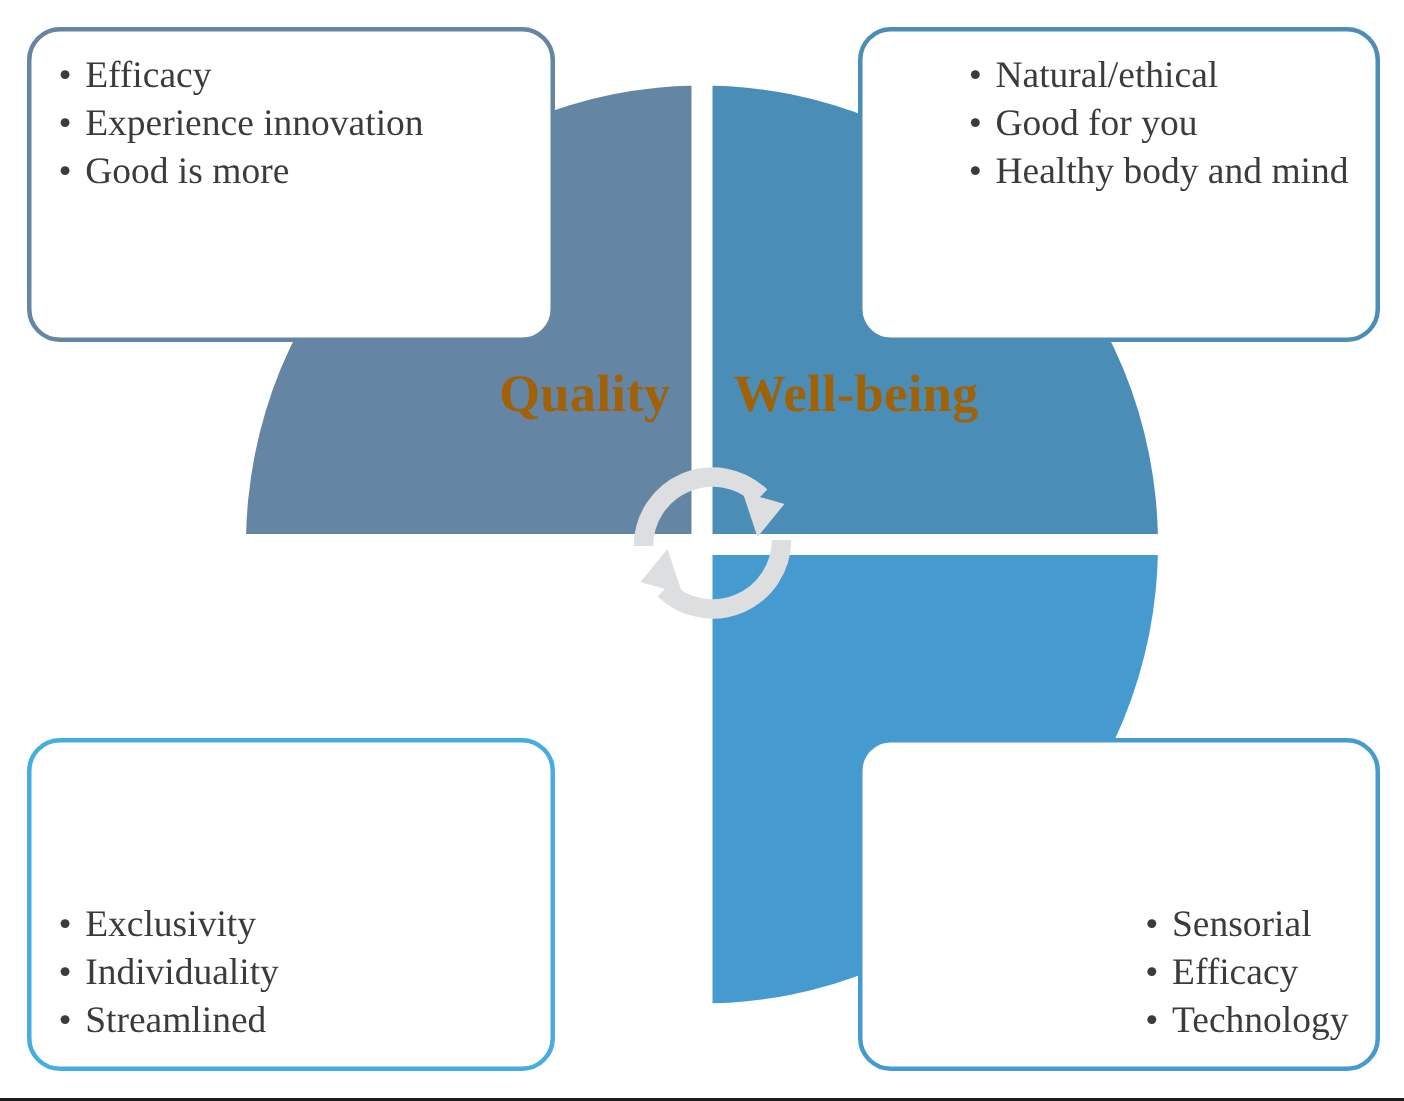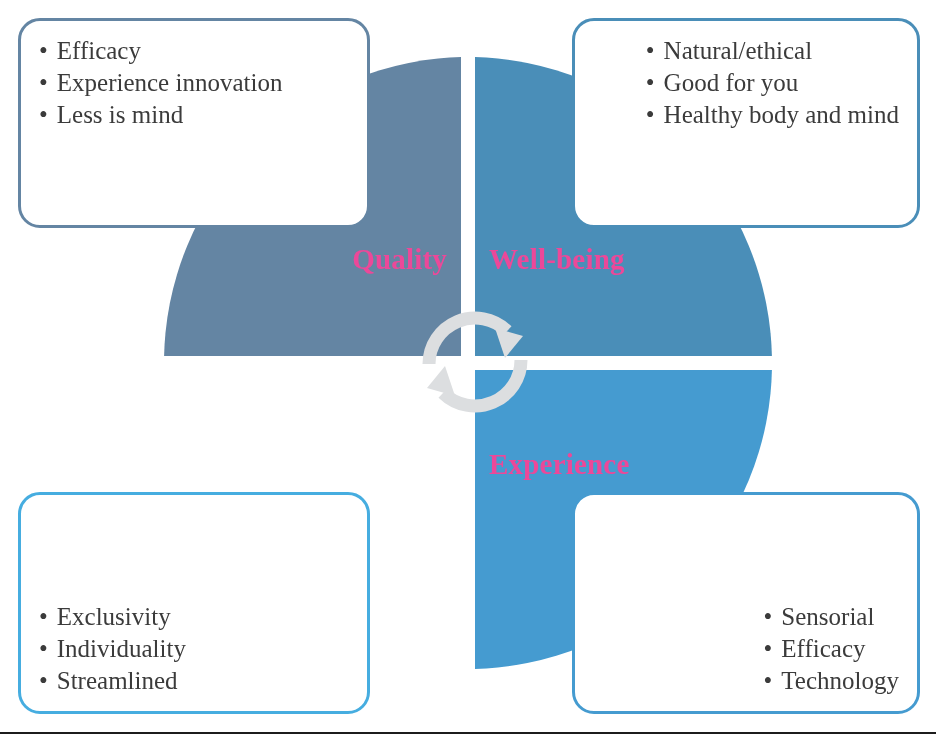--- a/index.html
+++ b/index.html
@@ -54,22 +54,22 @@
   .quad-bl { left: 0;     top: 313px; }
   .quad-br { left: 311px; top: 313px; }
 
   .quad-tl .fill { left: 0;       top: 0; }
   .quad-tr .fill { left: -311px;  top: 0; }
   .quad-bl .fill { left: 0;       top: -313px; }
   .quad-br .fill { left: -311px;  top: -313px; }
 
   .quad-label {
     position: absolute;
-    color: #ec4899;
-    font-size: 29px;
+    color: #a16207;
+    font-size: 35px;
     font-weight: 700;
     letter-spacing: 0.2px;
     white-space: nowrap;
     font-family: "Liberation Serif", "DejaVu Serif", serif;
   }
   .label-tl { right: 14px;  top: 186px; }
   .label-tr { left: 14px;   top: 186px; }
   .label-bl { right: 14px;  top: 78px; }
   .label-br { left: 14px;   top: 78px; }
 
@@ -159,21 +159,20 @@
     </div>
 
     <div class="quad quad-tr">
       <div class="fill" style="background:#4a8eb8"></div>
       <span class="quad-label label-tr">Well-being</span>
     </div>
 
 
     <div class="quad quad-br">
       <div class="fill" style="background:#459bd0"></div>
-      <span class="quad-label label-br">Experience</span>
     </div>
   </div>
 
   <div class="arrows">
     <svg width="140" height="140" viewBox="0 0 140 140">
 
       <g>
         <path d="M 24 72
                  A 46 46 0 0 1 102 39" fill="none" stroke="#dcdee0" stroke-width="13" stroke-linecap="butt"></path>
         <polygon points="118,44 90,36 100,66" fill="#dcdee0"></polygon>
@@ -192,21 +191,21 @@
       <li>
         <span class="bullet">•</span>
         <span class="txt">Efficacy</span>
       </li>
       <li>
         <span class="bullet">•</span>
         <span class="txt">Experience innovation</span>
       </li>
       <li>
         <span class="bullet">•</span>
-        <span class="txt">Less is mind</span>
+        <span class="txt">Good is more</span>
       </li>
     </ul>
   </div>
 
   <div class="callout box-tr pos-top align-right" style="border-color: rgb(74, 142, 184);">
     <ul>
       <li>
         <span class="bullet">•</span>
         <span class="txt">Natural/ethical</span>
       </li>

